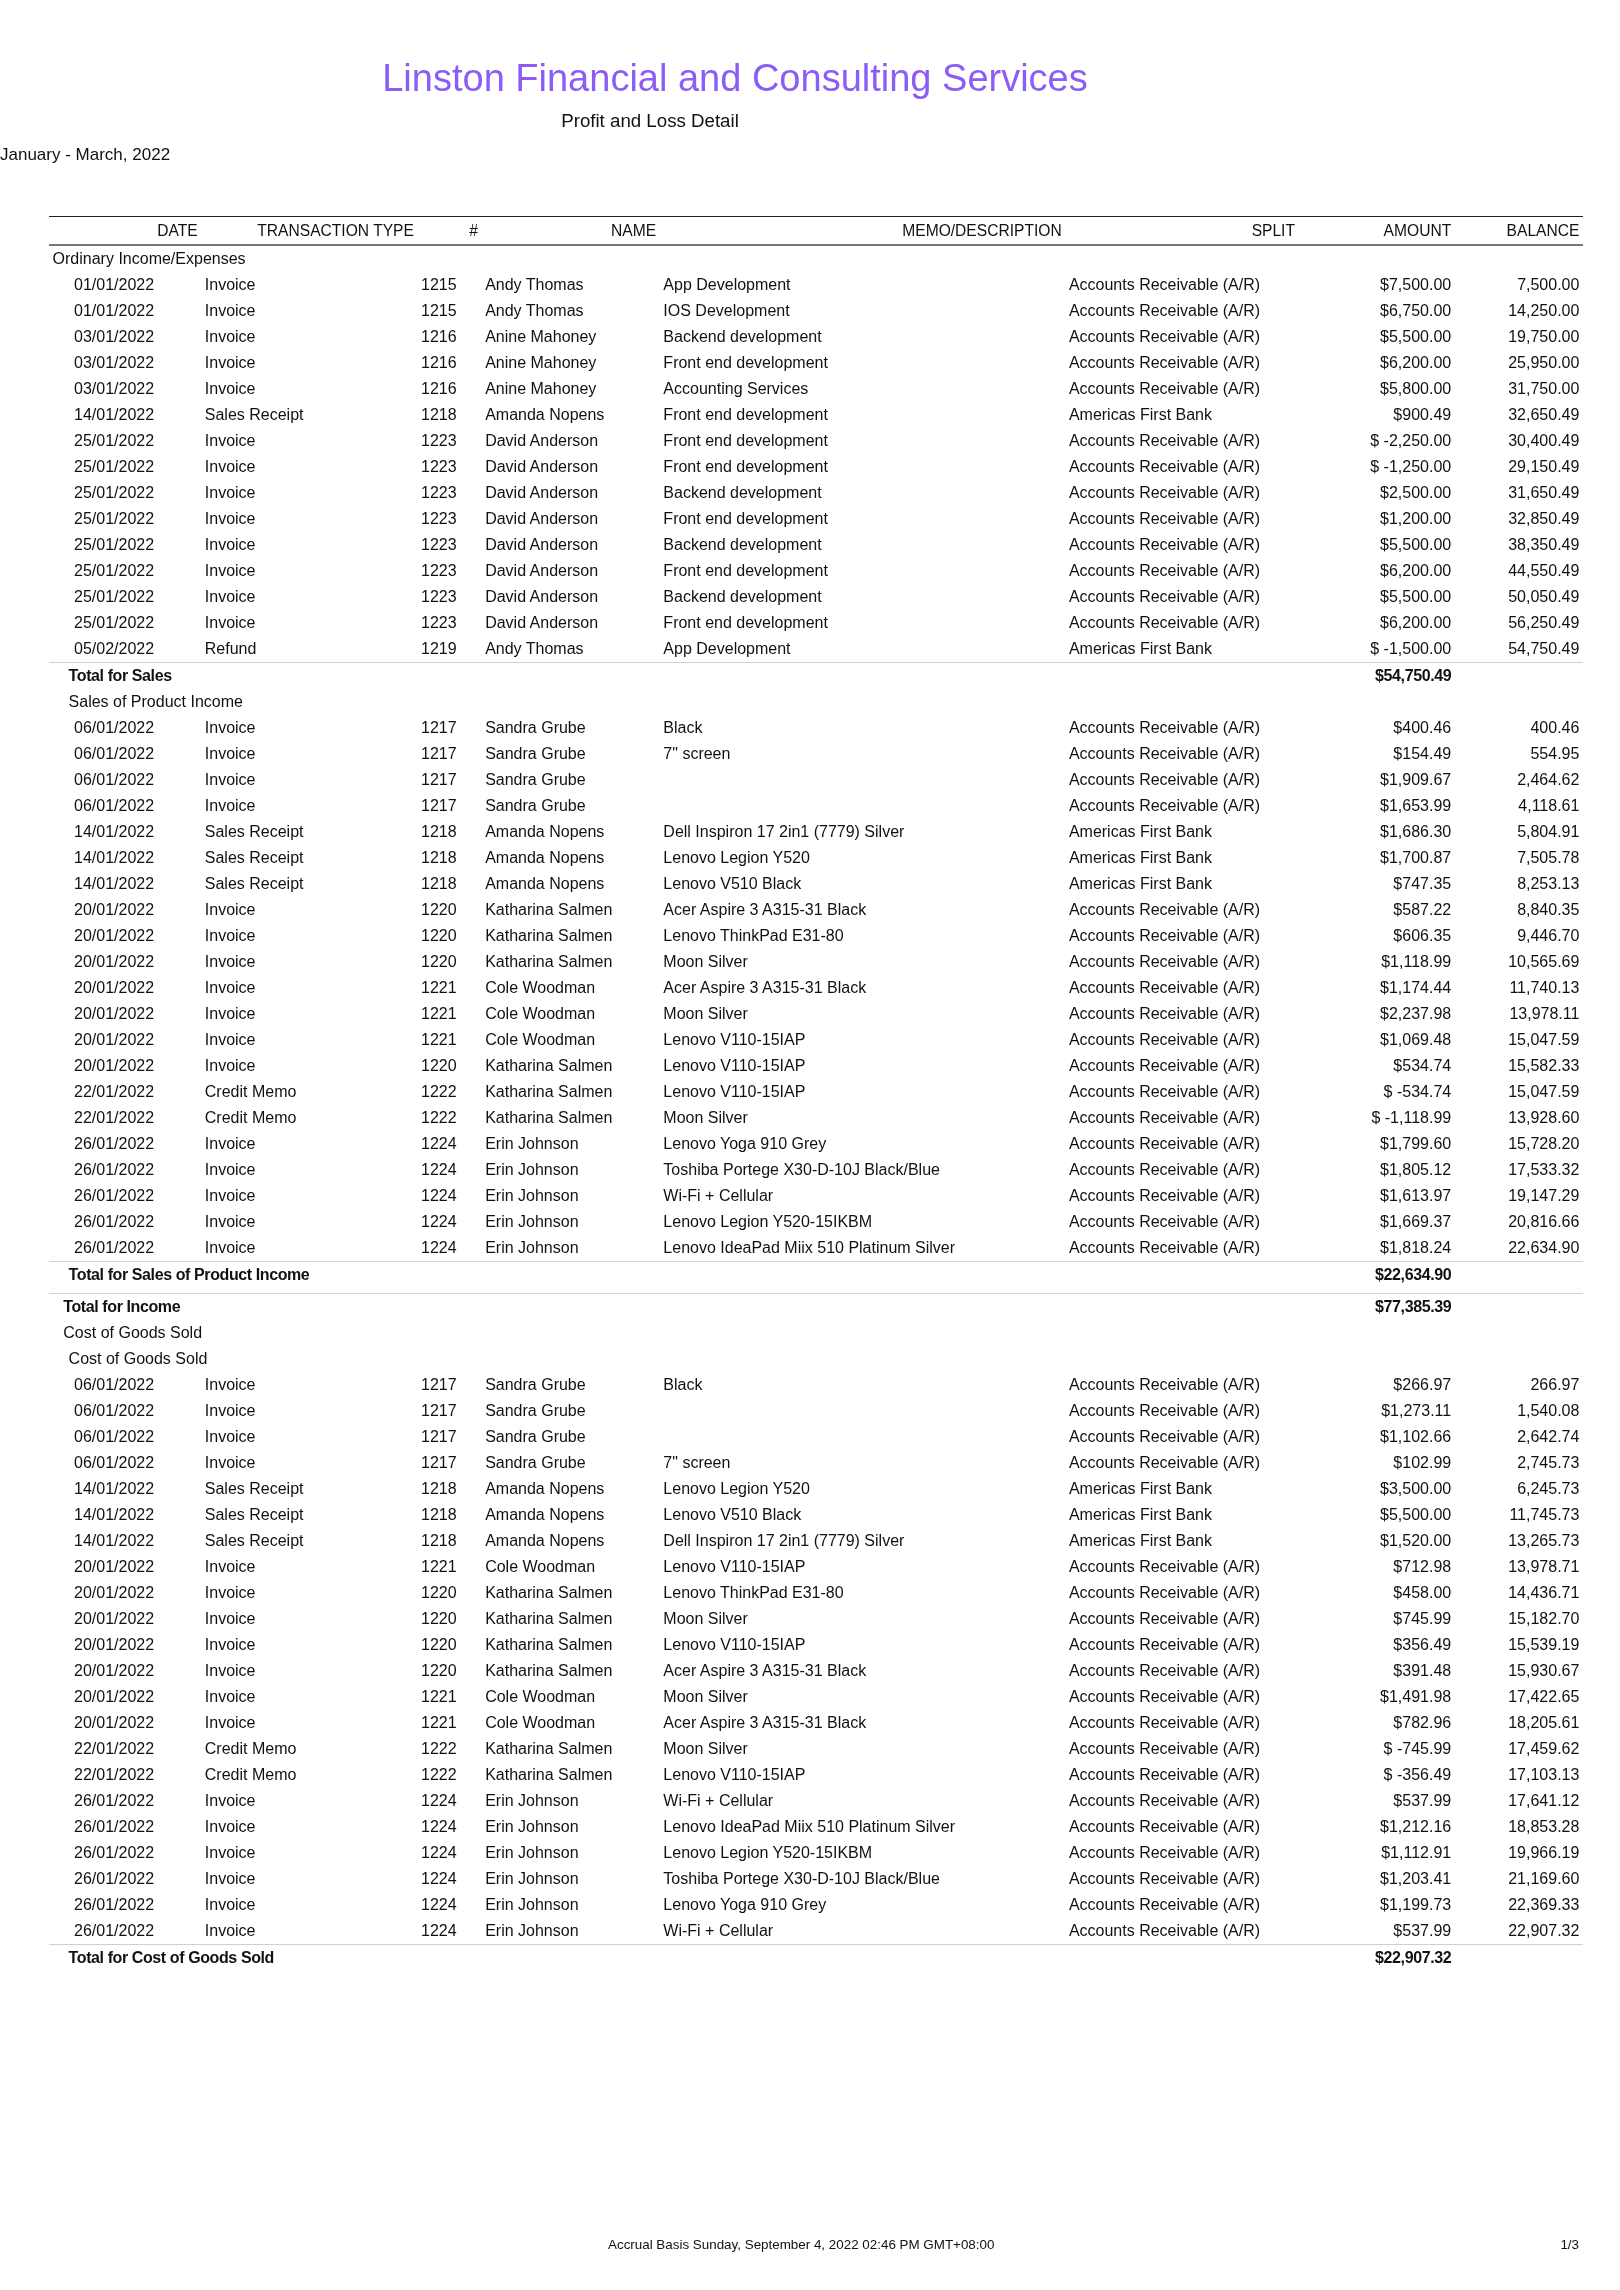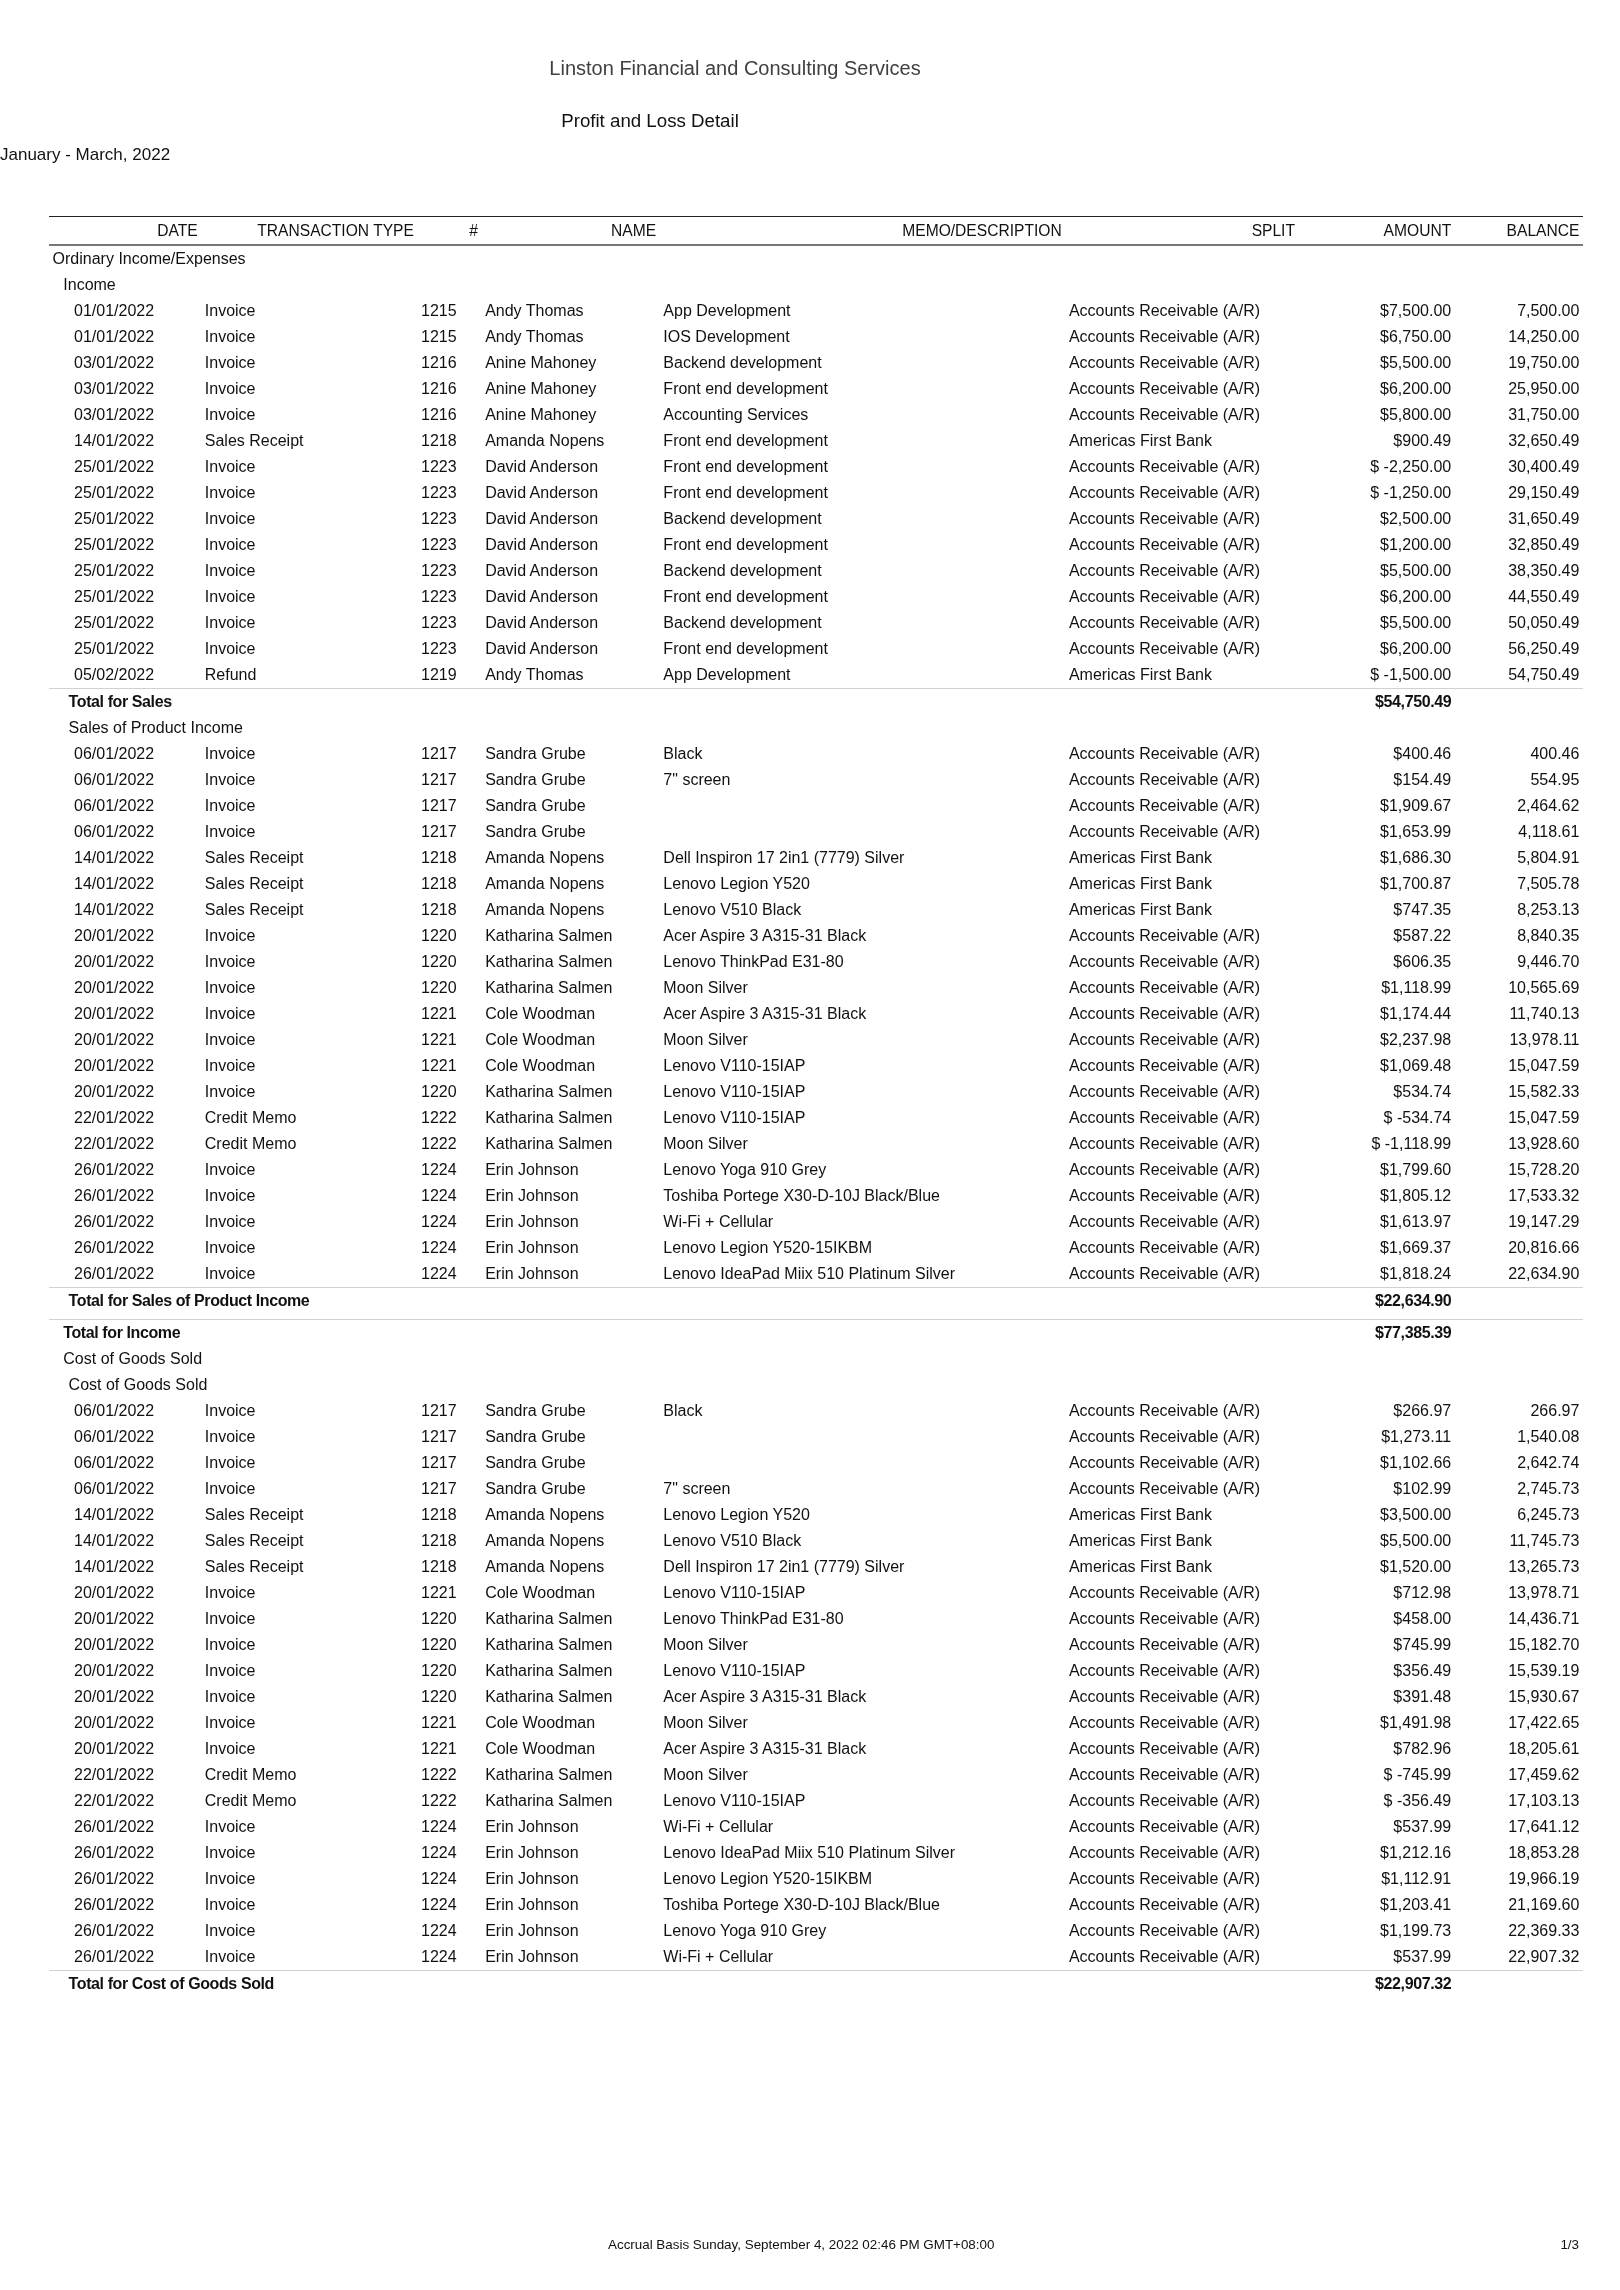--- a/index.html
+++ b/index.html
@@ -1,17 +1,17 @@
 <!DOCTYPE html>
 <html style="font-size:14.3px"><head>
 <meta charset="utf-8">
 <style>
   html, body { margin: 0; padding: 0; background: #ffffff; }
   body { width: 1620px; height: 2290px; position: relative; font-family: "Liberation Sans", sans-serif; color: #111; overflow: hidden; }
-  .report-title { position: absolute; top: 57px; left: 0; width: 1470px; text-align: center; font-size: 20px; color: #404040; }
+  .report-title { position: absolute; top: 57px; left: 0; width: 1470px; text-align: center; font-size: 38px; color: #8b5cf6; }
   .report-subtitle { position: absolute; top: 110px; left: 0; width: 1300px; text-align: center; font-size: 18.7px; }
   .report-period { position: absolute; top: 145px; left: 0; width: 1620px; text-align: left; font-size: 17px; }
   table.report { position: absolute; top: 216px; left: 49px; width: 1534px; border-collapse: collapse; table-layout: fixed; font-size: 16px; }
   table.report th { font-weight: normal; text-align: right; padding: 0 3.6px; height: 27px; border-top: 1.3px solid #222; border-bottom: 2.2px solid #777; font-size: 15.6px; }
   table.report td { padding: 0 3.6px; height: 26px; white-space: nowrap; overflow: hidden; }
   table.report th.num, table.report td.num { text-align: right; }
   .c-date { width: 152px; } .c-type { width: 216px; } .c-num { width: 64px; } .c-name { width: 178px; }
   .c-memo { width: 405px; } .c-split { width: 233px; } .c-amt { width: 156px; } .c-bal { width: 128px; }
   tr.section td { padding-left: 3.6px; }
   tr.lvl1 td:first-child { padding-left: 14.3px; }
@@ -51,23 +51,20 @@
       <th>MEMO/DESCRIPTION</th>
       <th>SPLIT</th>
       <th class="num">AMOUNT</th>
       <th class="num">BALANCE</th>
     </tr>
   </thead>
   <tbody id="report-body">
     <tr class="section">
         <td colspan="8">Ordinary Income/Expenses</td>
       </tr>
-    <tr class="lvl1">
-        <td colspan="8">Income</td>
-      </tr>
     <tr class="txn">
         <td>01/01/2022</td>
         <td>Invoice</td>
         <td>1215</td>
         <td>Andy Thomas</td>
         <td>App Development</td>
         <td>Accounts Receivable (A/R)</td>
         <td class="num">$7,500.00</td>
         <td class="num">7,500.00</td>
       </tr>

